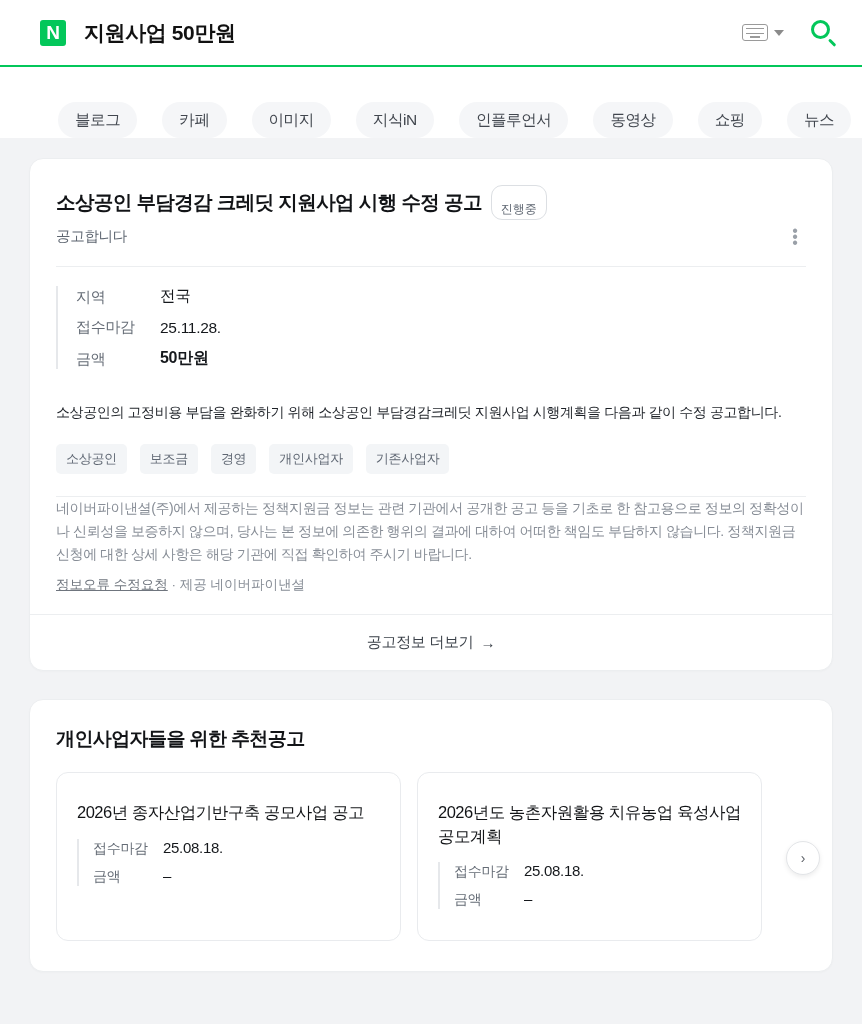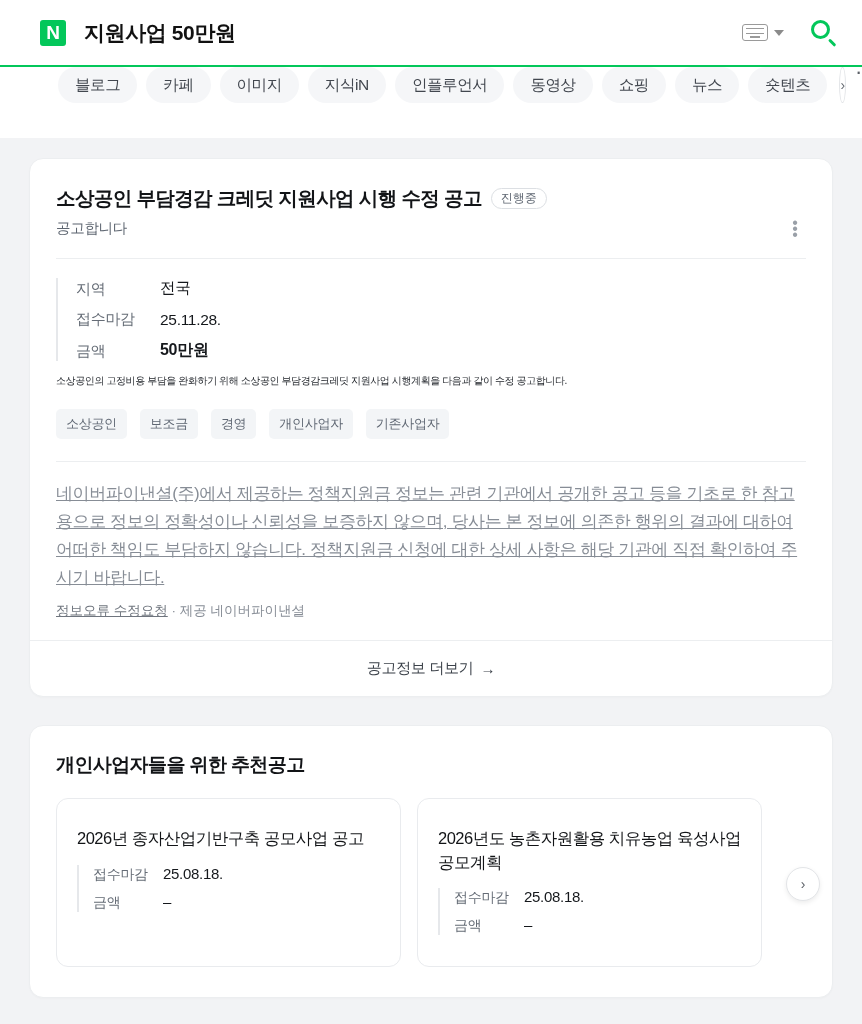--- a/index.html
+++ b/index.html
@@ -93,23 +93,23 @@
     transform: rotate(45deg);
     transform-origin: left center;
     border-radius: 2px;
   }
 
   
   .tabbar {
     height: 71px;
     background: #fff;
     display: flex;
-    align-items: flex-start;
+    align-items: flex-end;
     padding: 0 20px 0 58px;
-    gap: 9px;
+    gap: 25px;
   }
   .tab {
     height: 36px;
     padding: 0 17px;
     border-radius: 18px;
     background: #f5f6f8;
     color: #42474f;
     font-size: 15.5px;
     display: flex; align-items: center;
     white-space: nowrap;
@@ -159,21 +159,21 @@
     font-size: 19.5px;
     font-weight: bold;
     color: #121417;
     letter-spacing: -0.6px;
   }
   .badge {
     border: 1px solid #dcdfe3;
     border-radius: 11px;
     color: #5d6570;
     font-size: 12px;
-    padding: 2px 9px 3px;
+    padding: 16px 9px 3px;
     line-height: 1.2;
     white-space: nowrap;
   }
   .notice-sub {
     margin-top: 7px;
     font-size: 14.5px;
     color: #5e6671;
     letter-spacing: -0.3px;
   }
   .kebab {
@@ -210,22 +210,22 @@
     letter-spacing: -0.3px;
   }
   .fact-value {
     font-size: 15.5px;
     color: #15181c;
     letter-spacing: -0.3px;
   }
   .fact-value.bold { font-weight: bold; font-size: 16px; }
 
   .desc {
-    margin: 12px 26px 0 26px;
-    font-size: 10px;
+    margin: 32px 26px 0 26px;
+    font-size: 14px;
     line-height: 1.62;
     color: #1d2127;
     letter-spacing: -0.4px;
   }
 
   .chips {
     margin: 20px 26px 0 26px;
     display: flex;
     gap: 13px;
     flex-wrap: wrap;
@@ -234,27 +234,26 @@
     background: #f3f5f7;
     color: #5f6773;
     font-size: 13px;
     border-radius: 5px;
     padding: 6px 10px;
     letter-spacing: -0.3px;
   }
 
   .disclaimer {
     margin: 22px 26px 0 26px;
-    padding-top: 18px;
+    padding-top: 0;
     border-top: 1px solid #eceef0;
-    font-size: 17px;
+    font-size: 14px;
     line-height: 1.65;
     color: #878d96;
     letter-spacing: -0.4px;
-    text-decoration: underline;
   }
   .disclaimer-links {
     margin: 10px 26px 0 26px;
     font-size: 13.5px;
     color: #878d96;
   }
   .disclaimer-links a {
     color: #6f757e;
     text-decoration: underline;
   }

